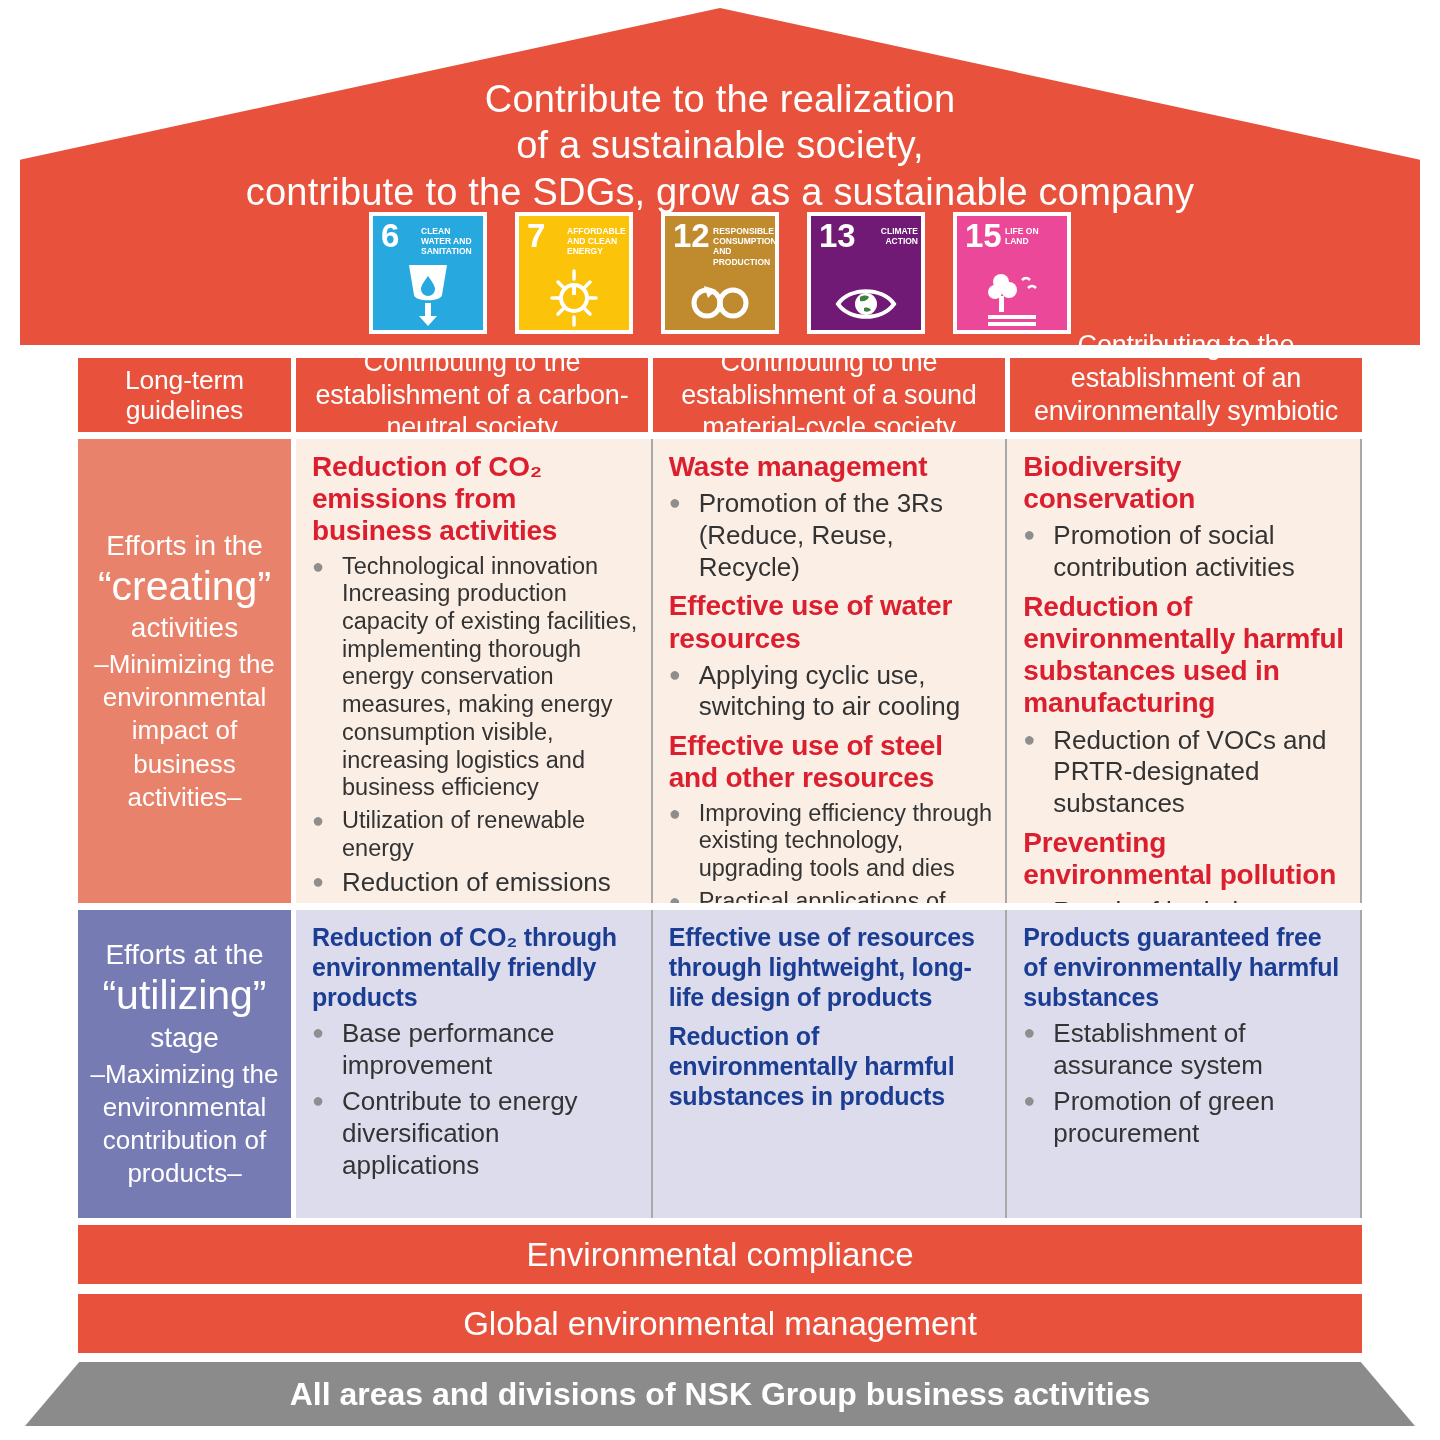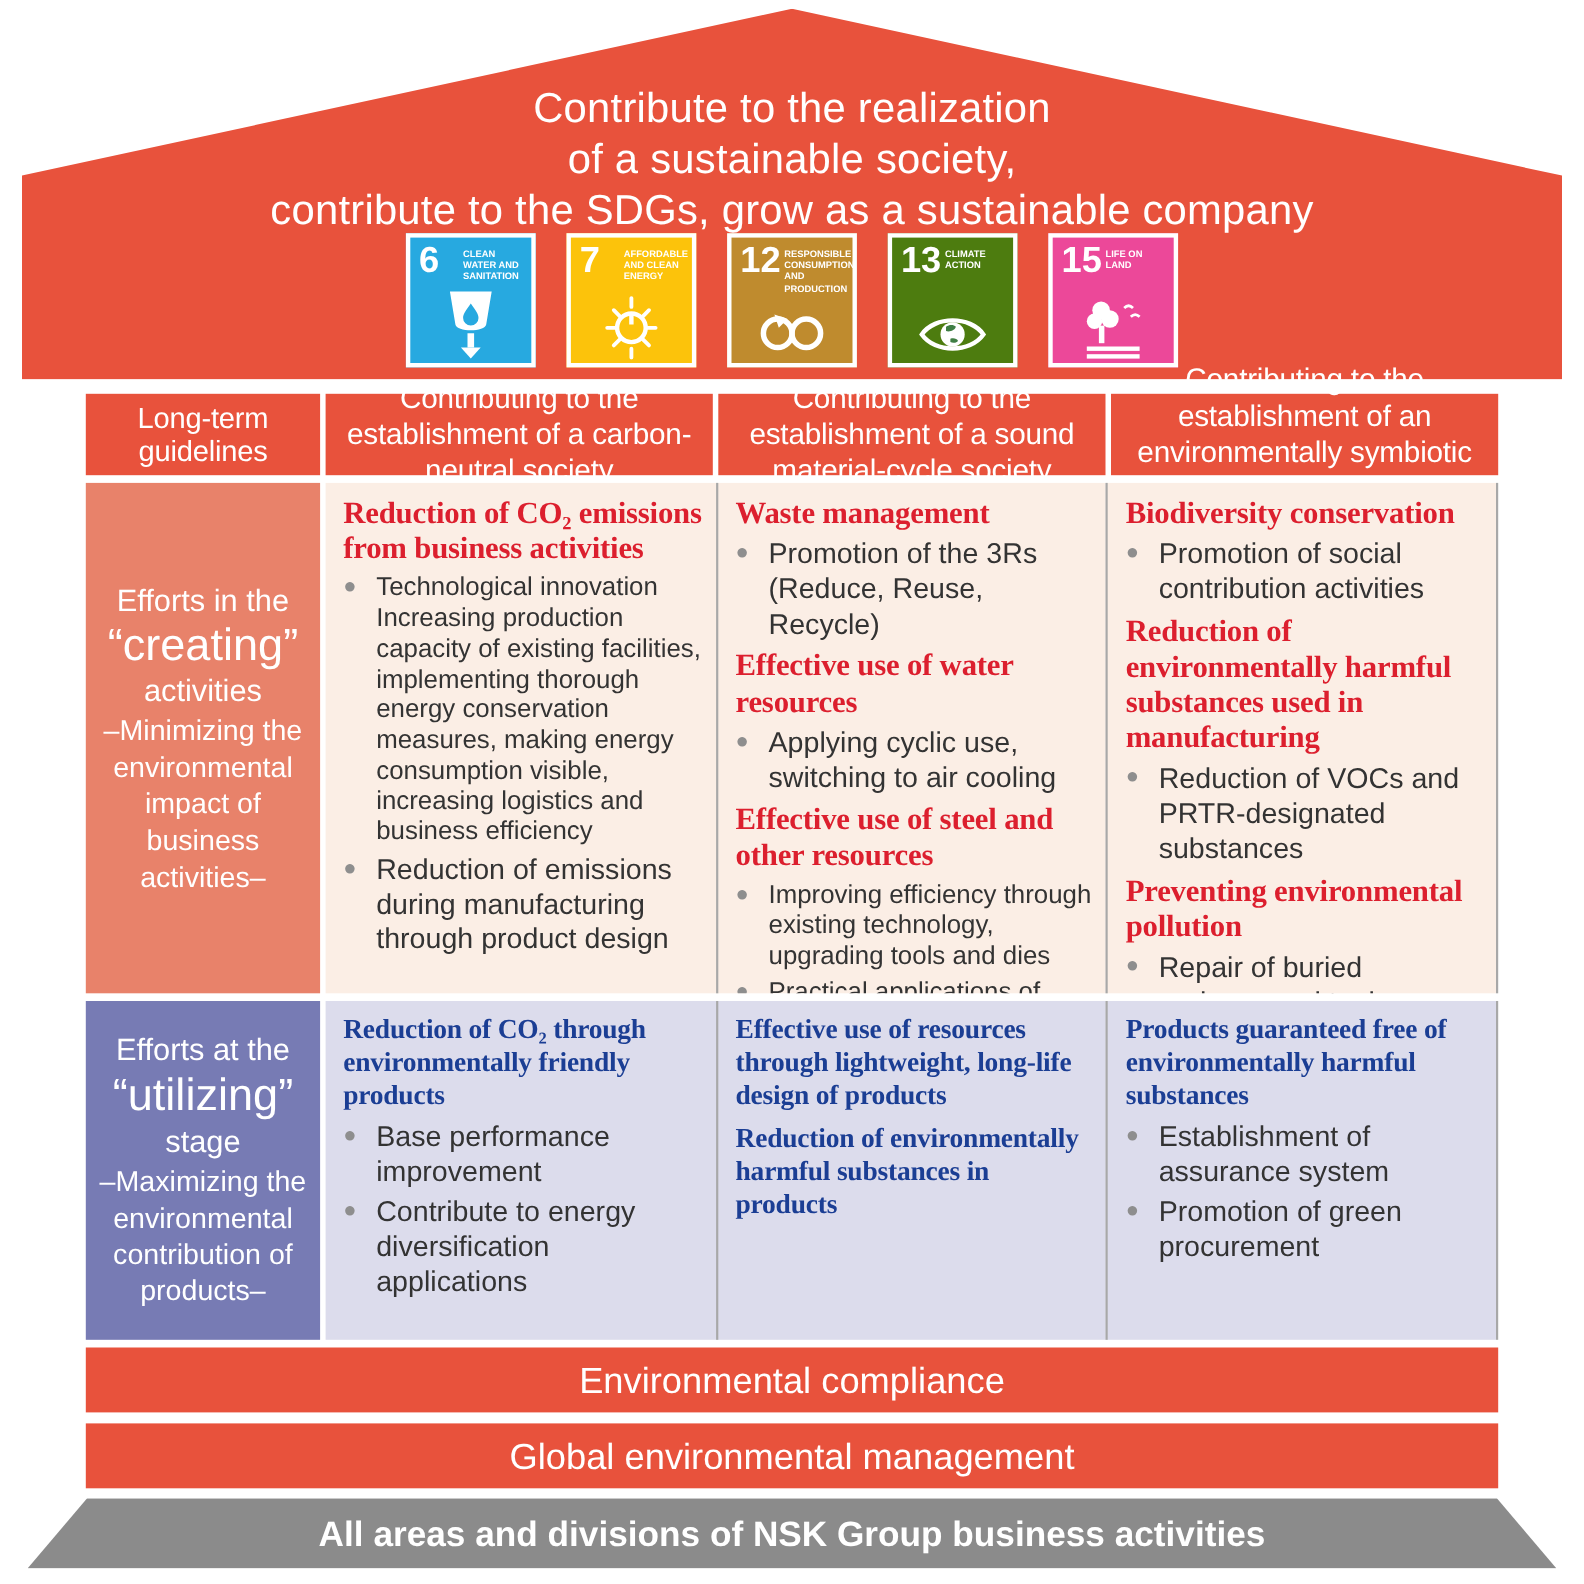--- a/index.html
+++ b/index.html
@@ -60,21 +60,21 @@
   .lbl-line3{font-size:28px;line-height:1.25;}
   .lbl-line4{font-size:26px;line-height:1.28;margin-top:3px;}
   .cells{
     flex:1;display:grid;grid-template-columns:1fr 1fr 1fr;
     border-right:2px solid var(--rule);
   }
   .row1 .cells > .cell{background:var(--cream);}
   .row2 .cells > .cell{background:var(--lavender);}
   .cell{padding:10px 12px 8px 16px;box-sizing:border-box;color:var(--ink);overflow:hidden;}
   .cell + .cell{border-left:2px solid var(--rule);}
-  .h{font-weight:bold;line-height:1.15;margin:7px 0 4px;letter-spacing:-.2px;font-family:Liberation Serif, serif;}
+  .h{font-weight:bold;line-height:1.15;margin:7px 0 4px;letter-spacing:-.2px;}
   .h.red{color:var(--crimson);font-size:28px;}
   .h.blue{color:var(--blue);font-size:25px;line-height:1.2;margin:9px 0 6px;}
   .cell .h:first-child{margin-top:2px;}
   .bullet{
     position:relative;padding-left:30px;margin:5px 0;line-height:1.2;color:var(--ink);
   }
   .bullet::before{
     content:"●";position:absolute;left:0;top:2px;color:var(--dot);font-size:20px;
   }
   .sm{font-size:23.5px;line-height:1.18;}
@@ -135,21 +135,21 @@
       <span class="lbl">RESPONSIBLE CONSUMPTION AND PRODUCTION</span>
       <span class="glyph">
         <svg width="72" height="50" viewBox="0 0 72 50">
           <circle cx="23" cy="26" r="13" fill="none" stroke="#fff" stroke-width="5"></circle>
           <circle cx="49" cy="26" r="13" fill="none" stroke="#fff" stroke-width="5"></circle>
           <path d="M20 9l12 4-8 8z" fill="#fff"></path>
         </svg>
       </span>
     </div>
 
-    <div class="sdg" style="background: #4d7c0f;">
+    <div class="sdg" style="background: #701a75; text-align: right;">
       <span class="num">13</span>
       <span class="lbl">CLIMATE ACTION</span>
       <span class="glyph">
         <svg width="66" height="46" viewBox="0 0 66 46">
           <path d="M5 23C17 6 49 6 61 23C49 40 17 40 5 23Z" fill="none" stroke="#fff" stroke-width="4"></path>
           <circle cx="33" cy="23" r="11" fill="#fff"></circle>
           <path d="M27 16c3-2 7-2 9 0c-1 3-5 5-9 4z" fill="#3f7e44"></path>
           <path d="M31 27c3-1 6 0 7 2c-2 2-5 2-7 1z" fill="#3f7e44"></path>
         </svg>
       </span>
@@ -192,20 +192,21 @@
       <div class="lbl-line4">–Minimizing the environmental impact of business activities–</div>
     </div>
     <div class="cells">
 
       <div class="cell">
         <div class="h red">Reduction of CO₂ emissions from business activities</div>
         <div class="bullet sm">
           <div>Technological innovation</div>
           <div>Increasing production capacity of existing facilities, implementing thorough energy conservation measures, making energy consumption visible, increasing logistics and business efficiency</div>
         </div>
+        <div class="bullet sm">Utilization of renewable energy</div>
         <div class="bullet lg">Reduction of emissions during manufacturing through product design</div>
       </div>
 
       <div class="cell">
         <div class="h red">Waste management</div>
         <div class="bullet lg">Promotion of the 3Rs (Reduce, Reuse, Recycle)</div>
         <div class="h red">Effective use of water resources</div>
         <div class="bullet lg">Applying cyclic use, switching to air cooling</div>
         <div class="h red">Effective use of steel and other resources</div>
         <div class="bullet sm">Improving efficiency through existing technology, upgrading tools and dies</div>

